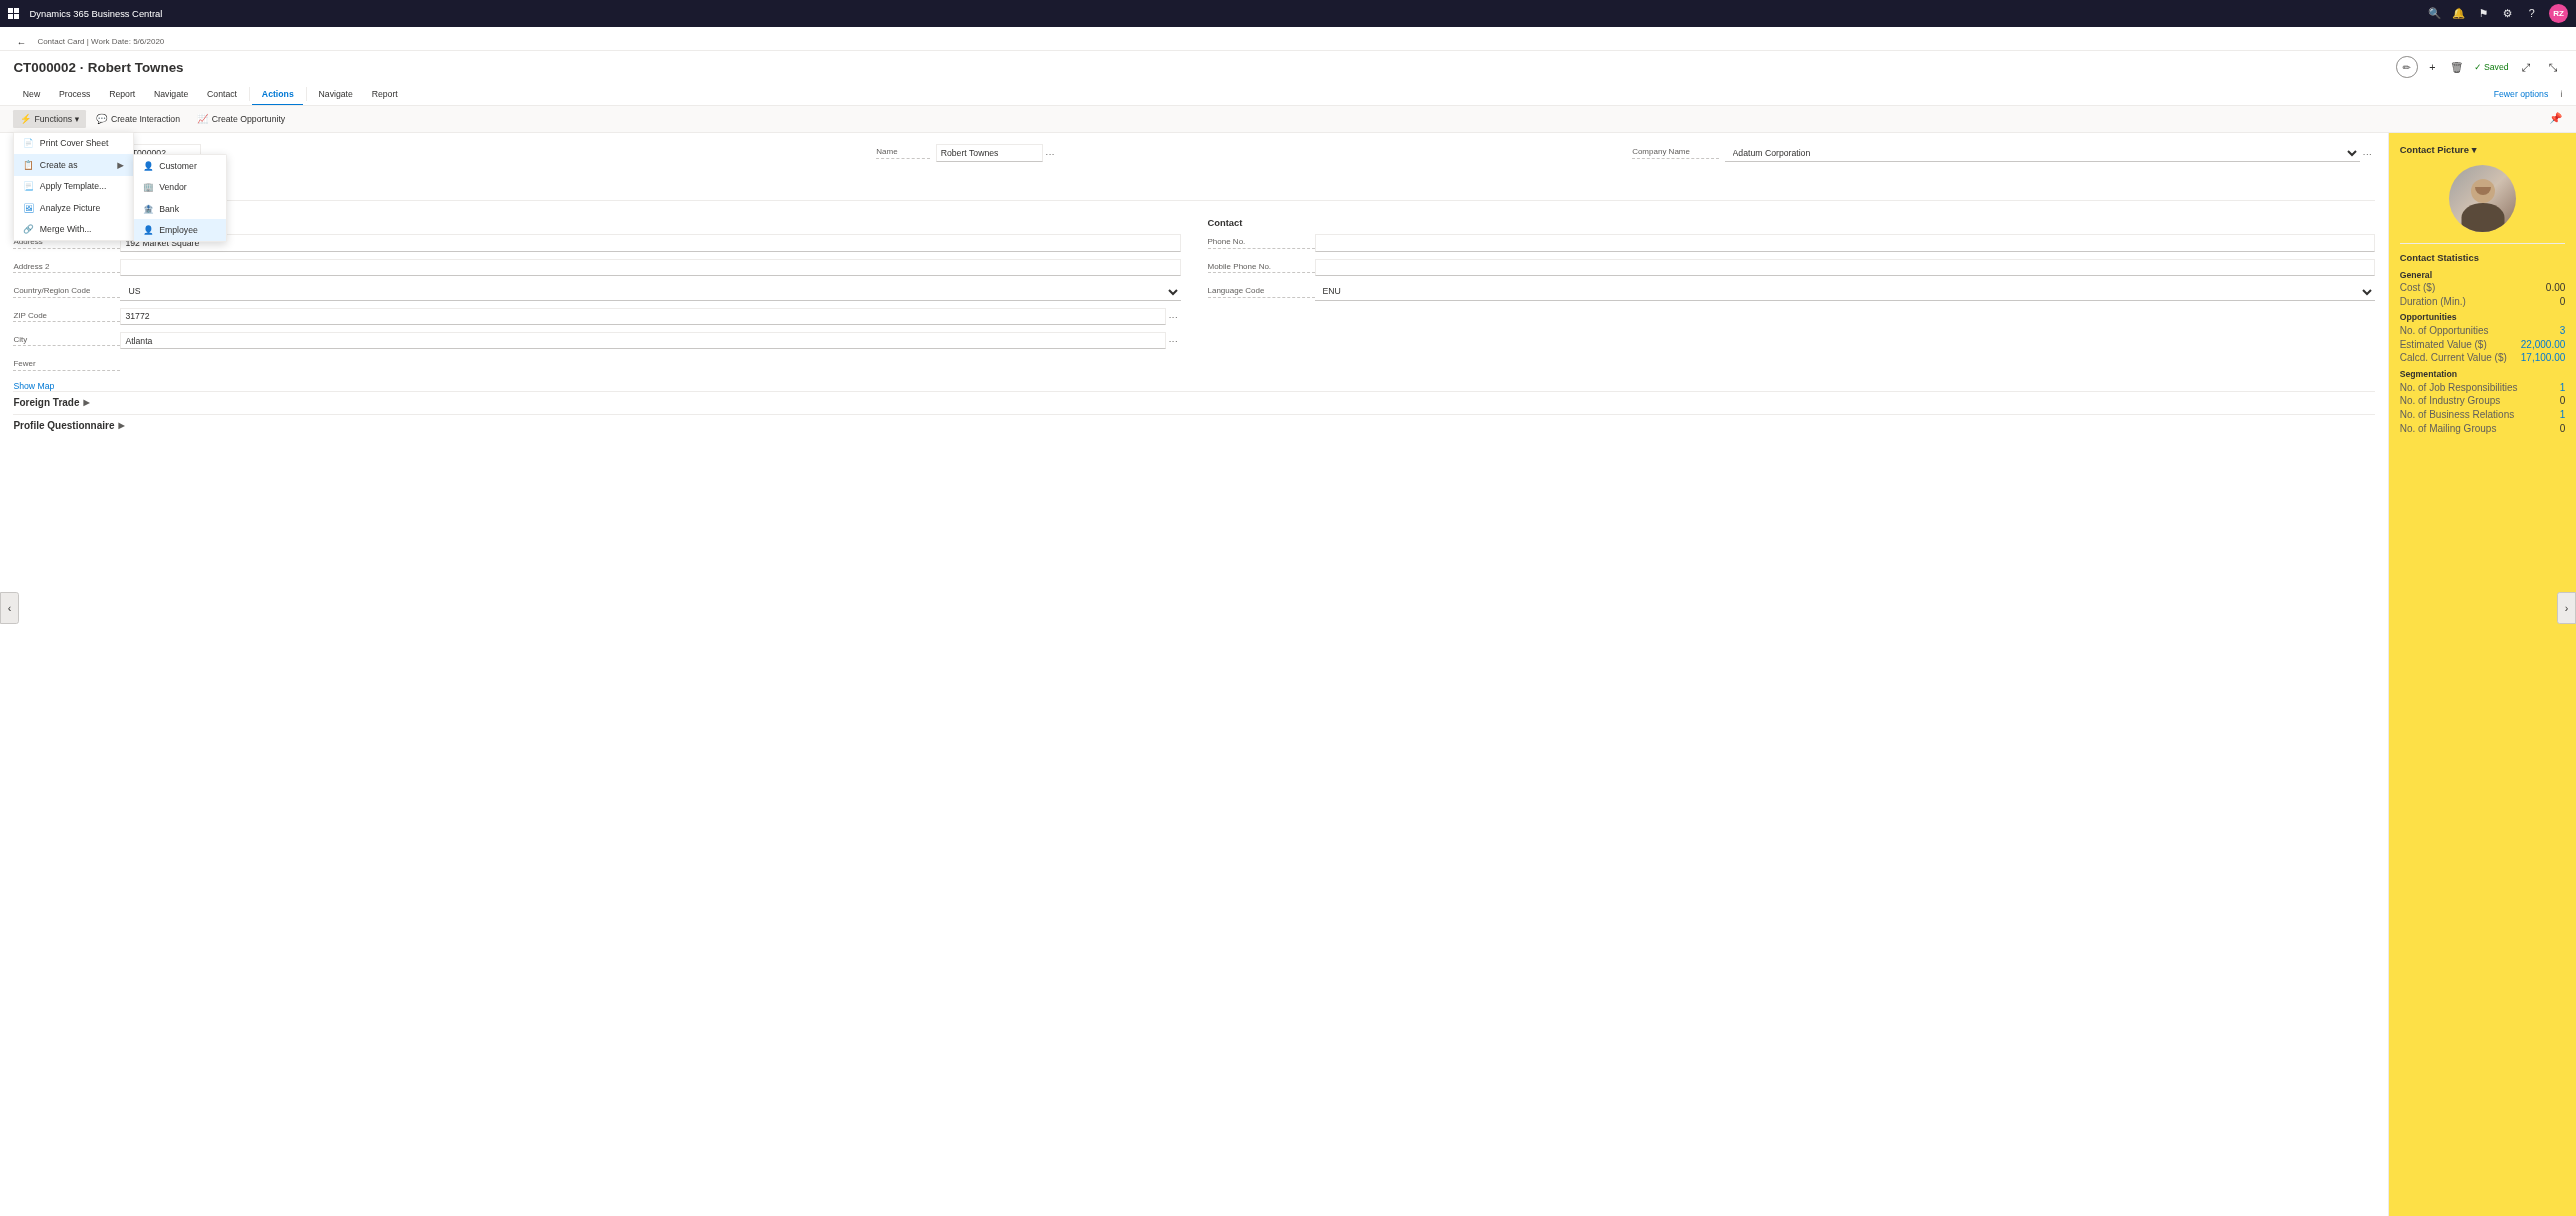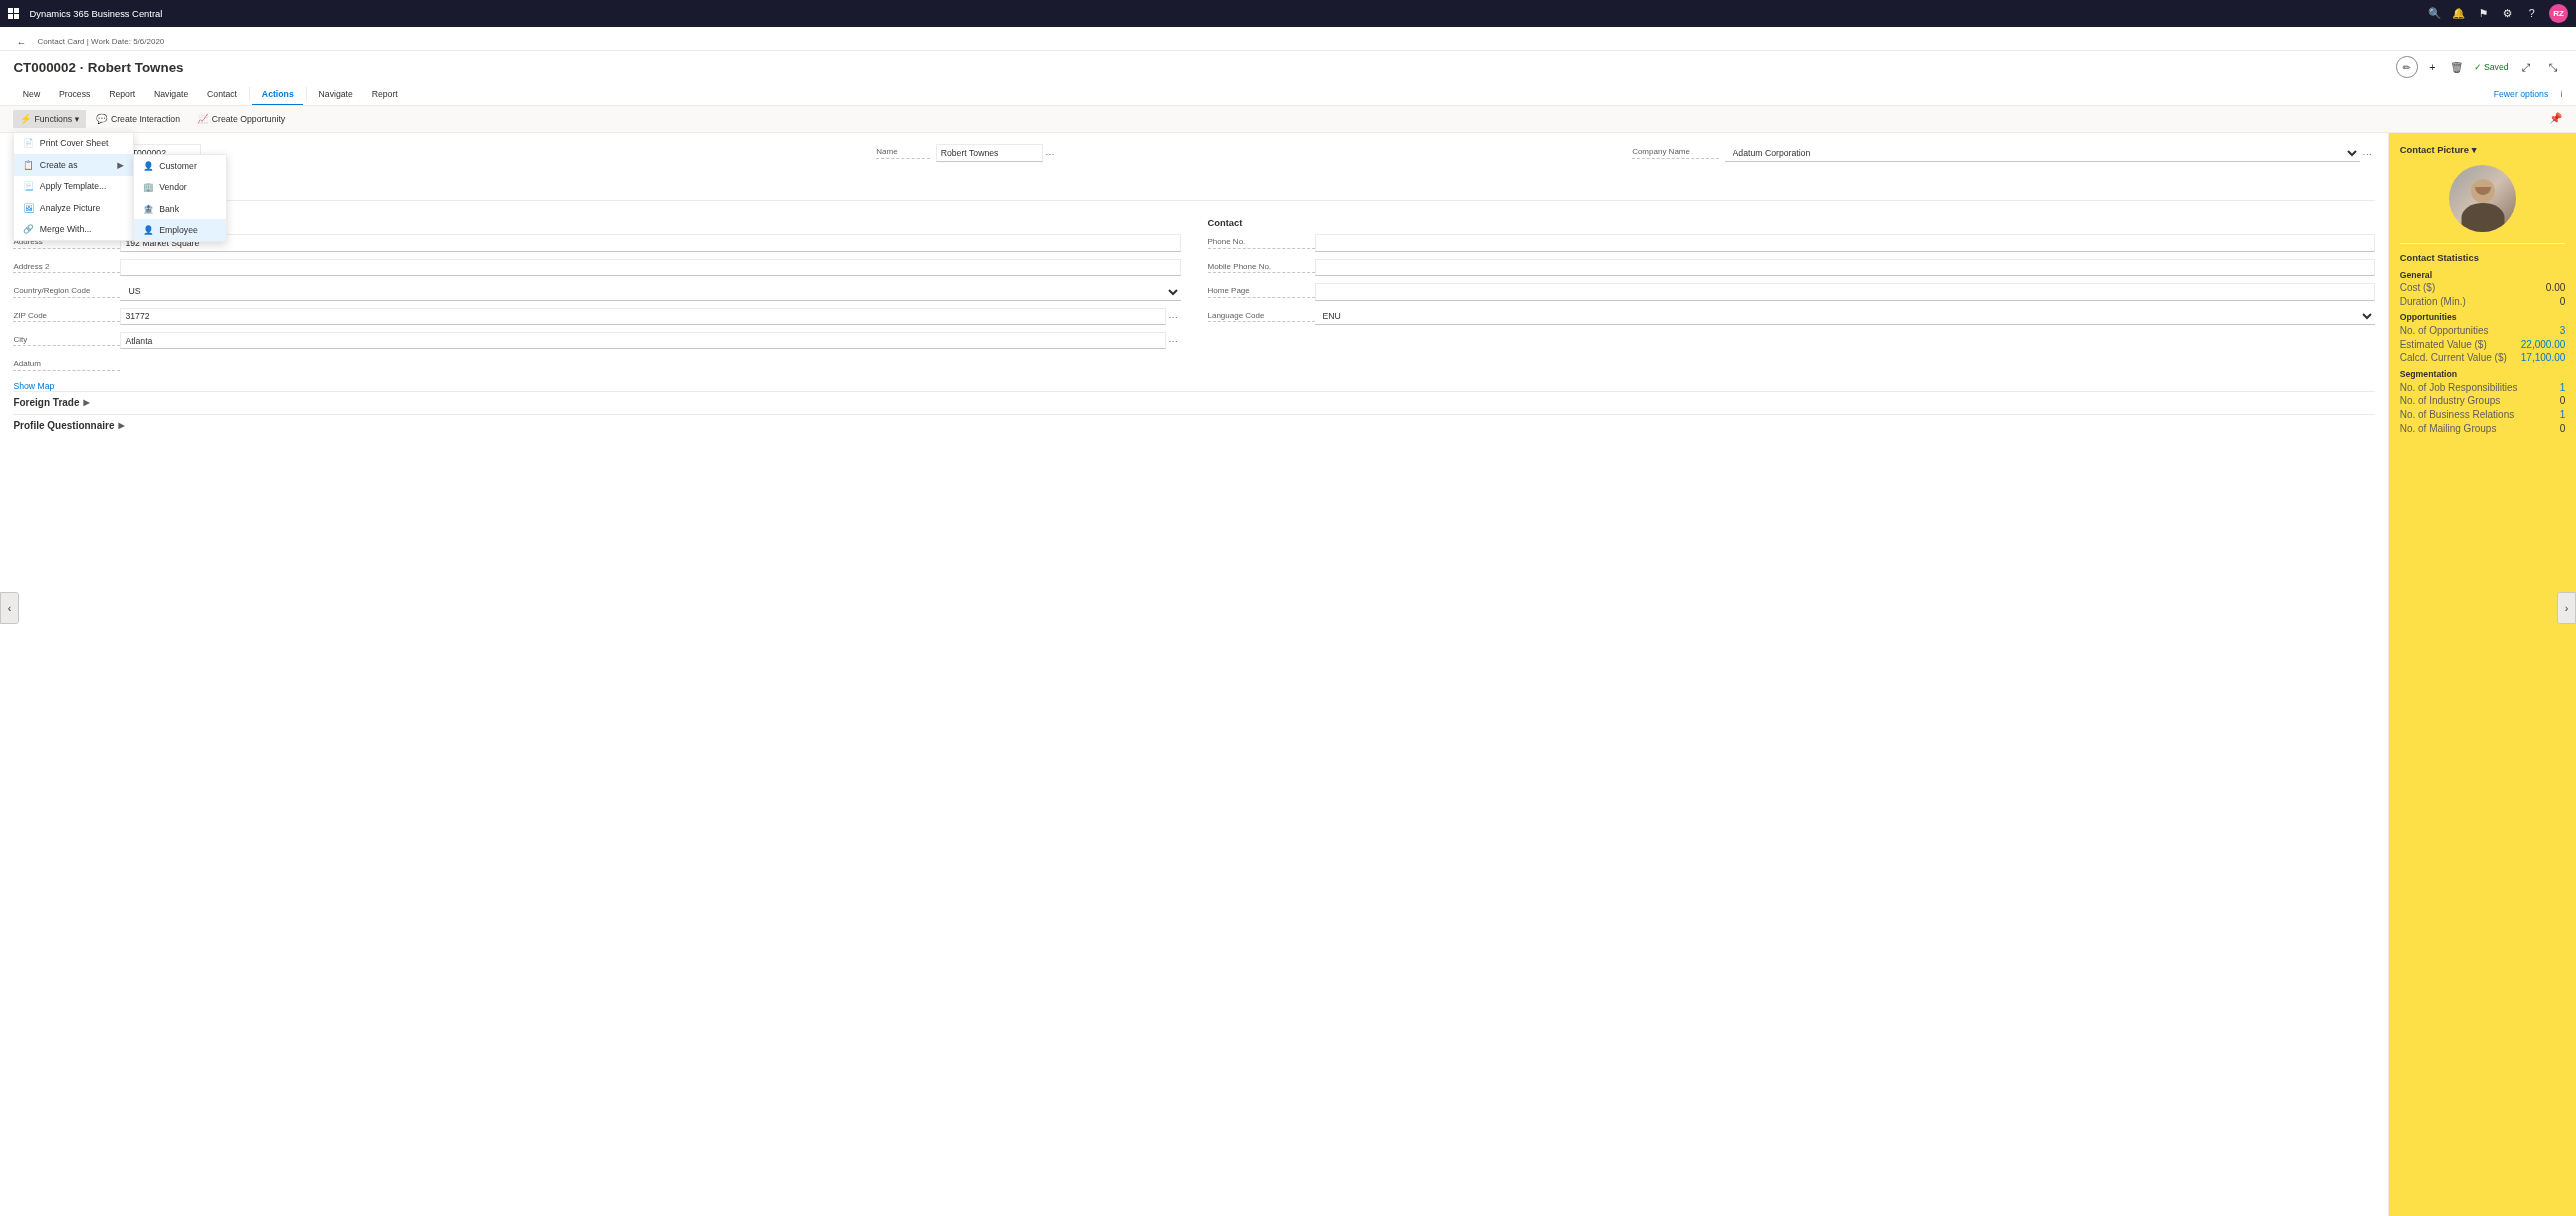--- a/index.html
+++ b/index.html
@@ -507,39 +507,35 @@
             </div>
           </div>
           <div class="form-group">
             <label class="form-label">City</label>
             <div class="field-with-btn">
               <input class="form-control" type="text" value="Atlanta" style="">
               <button class="three-dots">···</button>
             </div>
           </div>
           <div class="form-group">
-            <label class="form-label">Adatum</label>
+            <label class="form-label">Fewer</label>
           </div>
           <div style="margin-top:5.4px;">
             <a href="#" style="color:#0078d4; font-size:8.7px; text-decoration:none;">Show Map</a>
           </div>
         </div>
 
         <div class="form-section">
           <div class="section-header">Contact</div>
           <div class="form-group">
             <label class="form-label">Phone No.</label>
             <input class="form-control" type="text" value="" style="">
           </div>
           <div class="form-group">
             <label class="form-label">Mobile Phone No.</label>
-            <input class="form-control" type="text" value="" style="">
-          </div>
-          <div class="form-group">
-            <label class="form-label">Home Page</label>
             <input class="form-control" type="text" value="" style="">
           </div>
           <div class="form-group">
             <label class="form-label">Language Code</label>
             <select class="form-select">
               <option>ENU</option>
             </select>
           </div>
         </div>
       </div>

